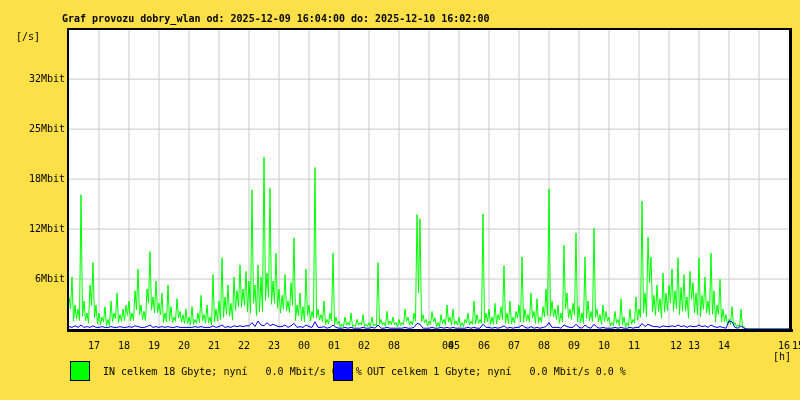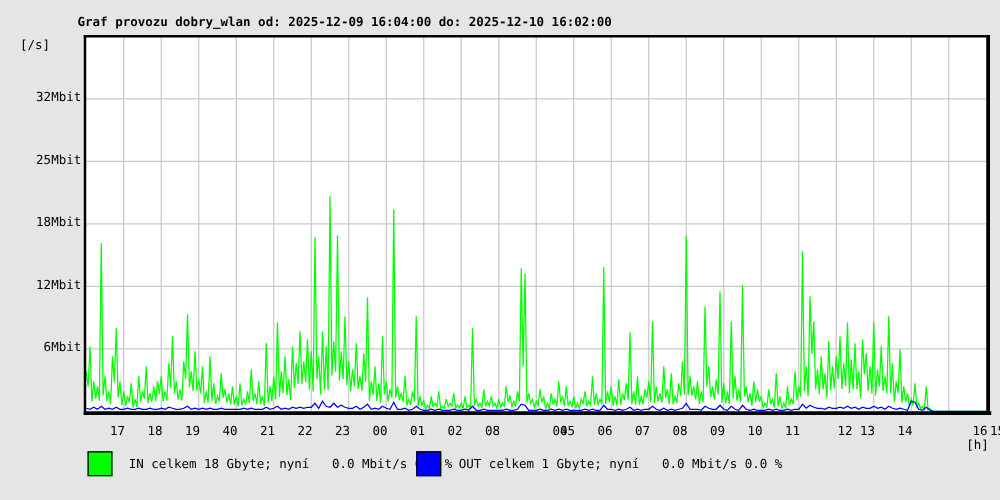--- a/index.html
+++ b/index.html
@@ -28,21 +28,21 @@
   .swatch-in{left:70px;}
   .swatch-out{left:333px;}
   .legend-text{top:366px;font-size:10px;line-height:12px;white-space:pre;}
   .legend-text-in{left:103px;}
   .legend-text-out{left:367px;}
   .availability{left:440px;top:382px;font-size:10px;line-height:12px;white-space:pre;}
 </style>
 </head>
 <body>
 
-<div class="screen" style="background: #e5e5e5;">
+<div class="screen" style="background: #fde047;">
 
   <div class="abs title">Graf provozu dobry_wlan od: 2025-12-09 16:04:00 do: 2025-12-10 16:02:00</div>
 
   <div class="abs unit-y">[/s]</div>
 
   <div class="abs" id="plot-layer"><svg width="800" height="400" viewBox="0 0 800 400" xmlns="http://www.w3.org/2000/svg">
         <rect x="67" y="28" width="725" height="304" fill="#ffffff"></rect>
         <line x1="99" y1="30" x2="99" y2="329" stroke="#c8c8c8" stroke-width="1"></line>
         <line x1="129" y1="30" x2="129" y2="329" stroke="#c8c8c8" stroke-width="1"></line>
         <line x1="159" y1="30" x2="159" y2="329" stroke="#c8c8c8" stroke-width="1"></line>
@@ -84,21 +84,21 @@
       <div class="ytick" style="top: 123.134px;">25Mbit</div>
       <div class="ytick" style="top: 173.1px;">18Mbit</div>
       <div class="ytick" style="top: 223.067px;">12Mbit</div>
       <div class="ytick" style="top: 273.033px;">6Mbit</div>
     </div>
 
   <div id="xlabels">
       <div class="xtick" style="left: 83px;">17</div>
       <div class="xtick" style="left: 113px;">18</div>
       <div class="xtick" style="left: 143px;">19</div>
-      <div class="xtick" style="left: 173px;">40</div>
+      <div class="xtick" style="left: 173px;">20</div>
       <div class="xtick" style="left: 203px;">21</div>
       <div class="xtick" style="left: 233px;">22</div>
       <div class="xtick" style="left: 263px;">23</div>
       <div class="xtick" style="left: 293px;">00</div>
       <div class="xtick" style="left: 323px;">01</div>
       <div class="xtick" style="left: 353px;">02</div>
       <div class="xtick" style="left: 383px;">08</div>
       <div class="xtick" style="left: 413px; margin-left: 24px;">04</div>
       <div class="xtick" style="left: 443px;">05</div>
       <div class="xtick" style="left: 473px;">06</div>

